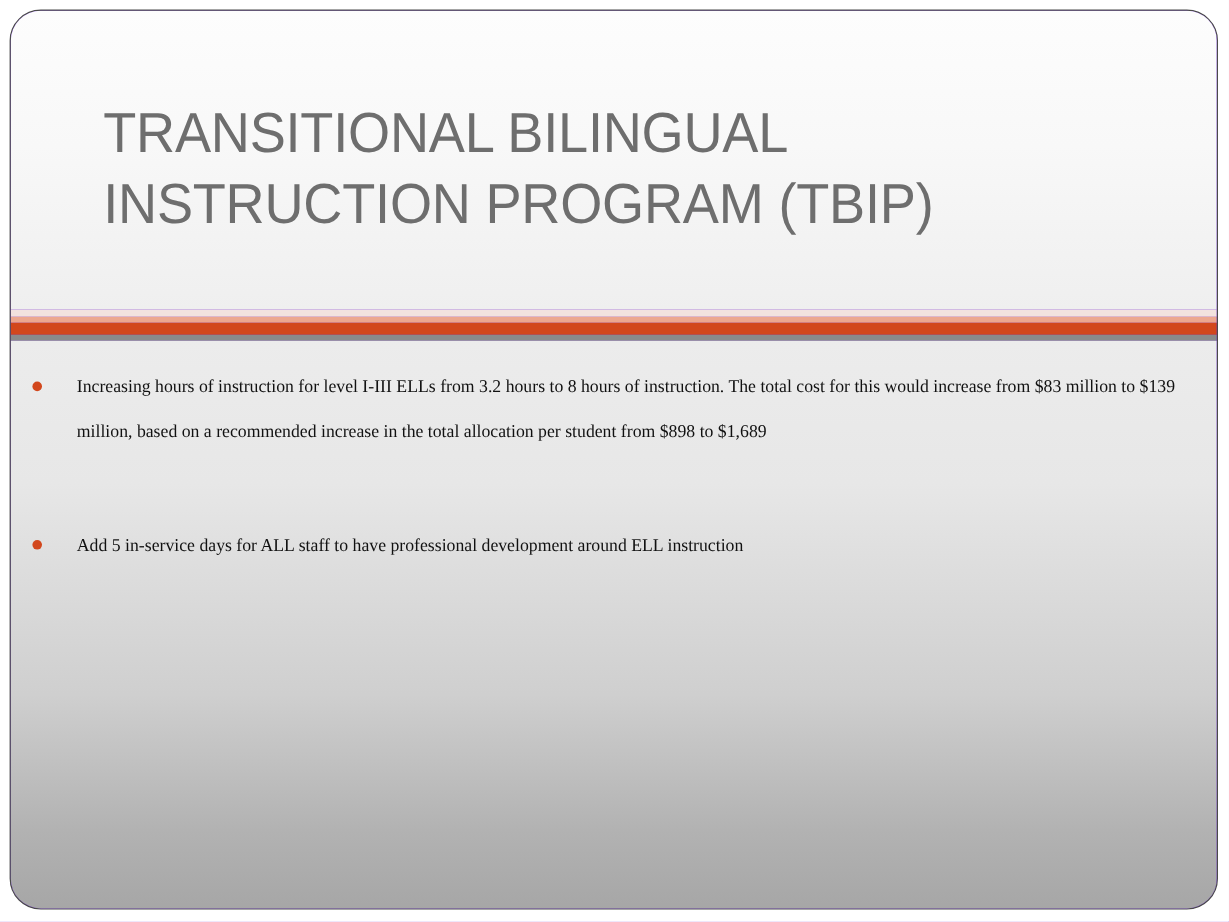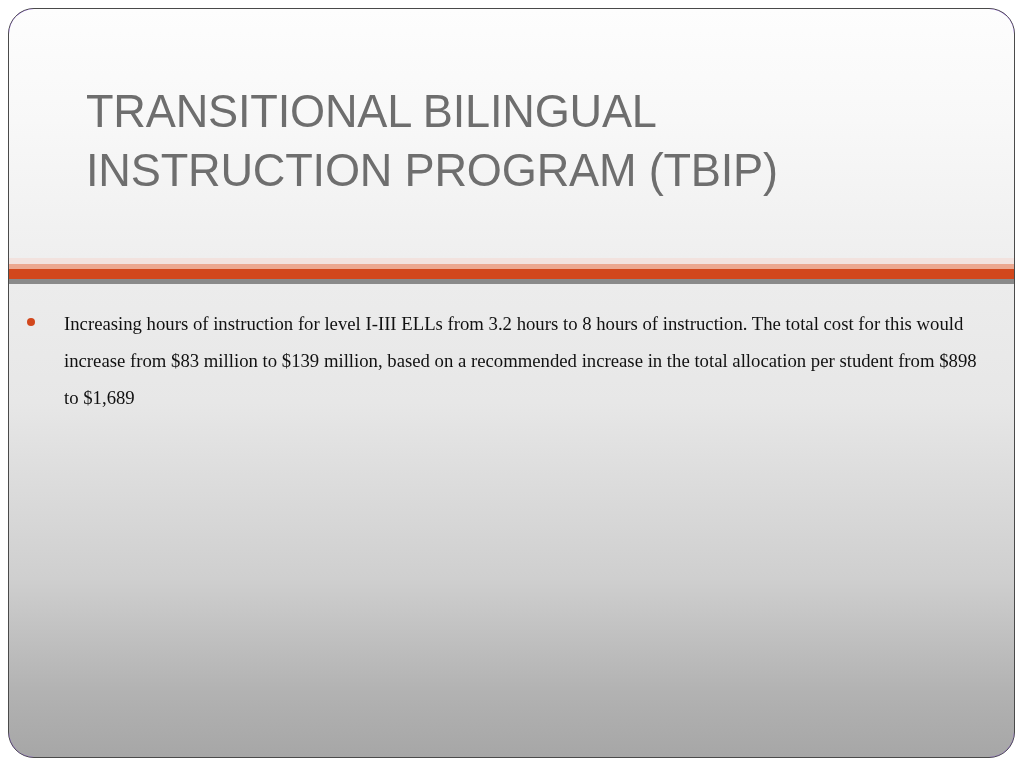--- a/index.html
+++ b/index.html
@@ -94,21 +94,21 @@
     margin: 0;
     padding: 0;
   }
 
   .bullet-item {
     position: relative;
     padding-left: 55px;
     padding-right: 12px;
     color: #111111;
     font-family: "Liberation Serif", "DejaVu Serif", serif;
-    font-size: 19px;
+    font-size: 15px;
     line-height: 37px;
     text-align: left;
   }
 
   .bullet-item .marker {
     position: absolute;
     left: 18px;
     top: 13px;
     width: 8px;
     height: 8px;
@@ -152,18 +152,22 @@
 
     <div class="body-area">
       <ul class="bullet-list">
 
         <li class="bullet-item" id="bullet-0">
           <span class="marker"></span>
           <span class="bullet-text">Increasing hours of instruction for level I-III ELLs from 3.2 hours to 8 hours of instruction. The total cost for this would increase from $83 million to $139 million, based on a recommended increase in the total allocation per student from $898 to $1,689</span>
         </li>
 
 
+        <li class="bullet-item" id="bullet-2">
+          <span class="marker"></span>
+          <span class="bullet-text">Add 5 in-service days for ALL staff to have professional development around ELL instruction</span>
+        </li>
 
       </ul>
     </div>
 
   </div>
 </div>
 
 </body></html>

